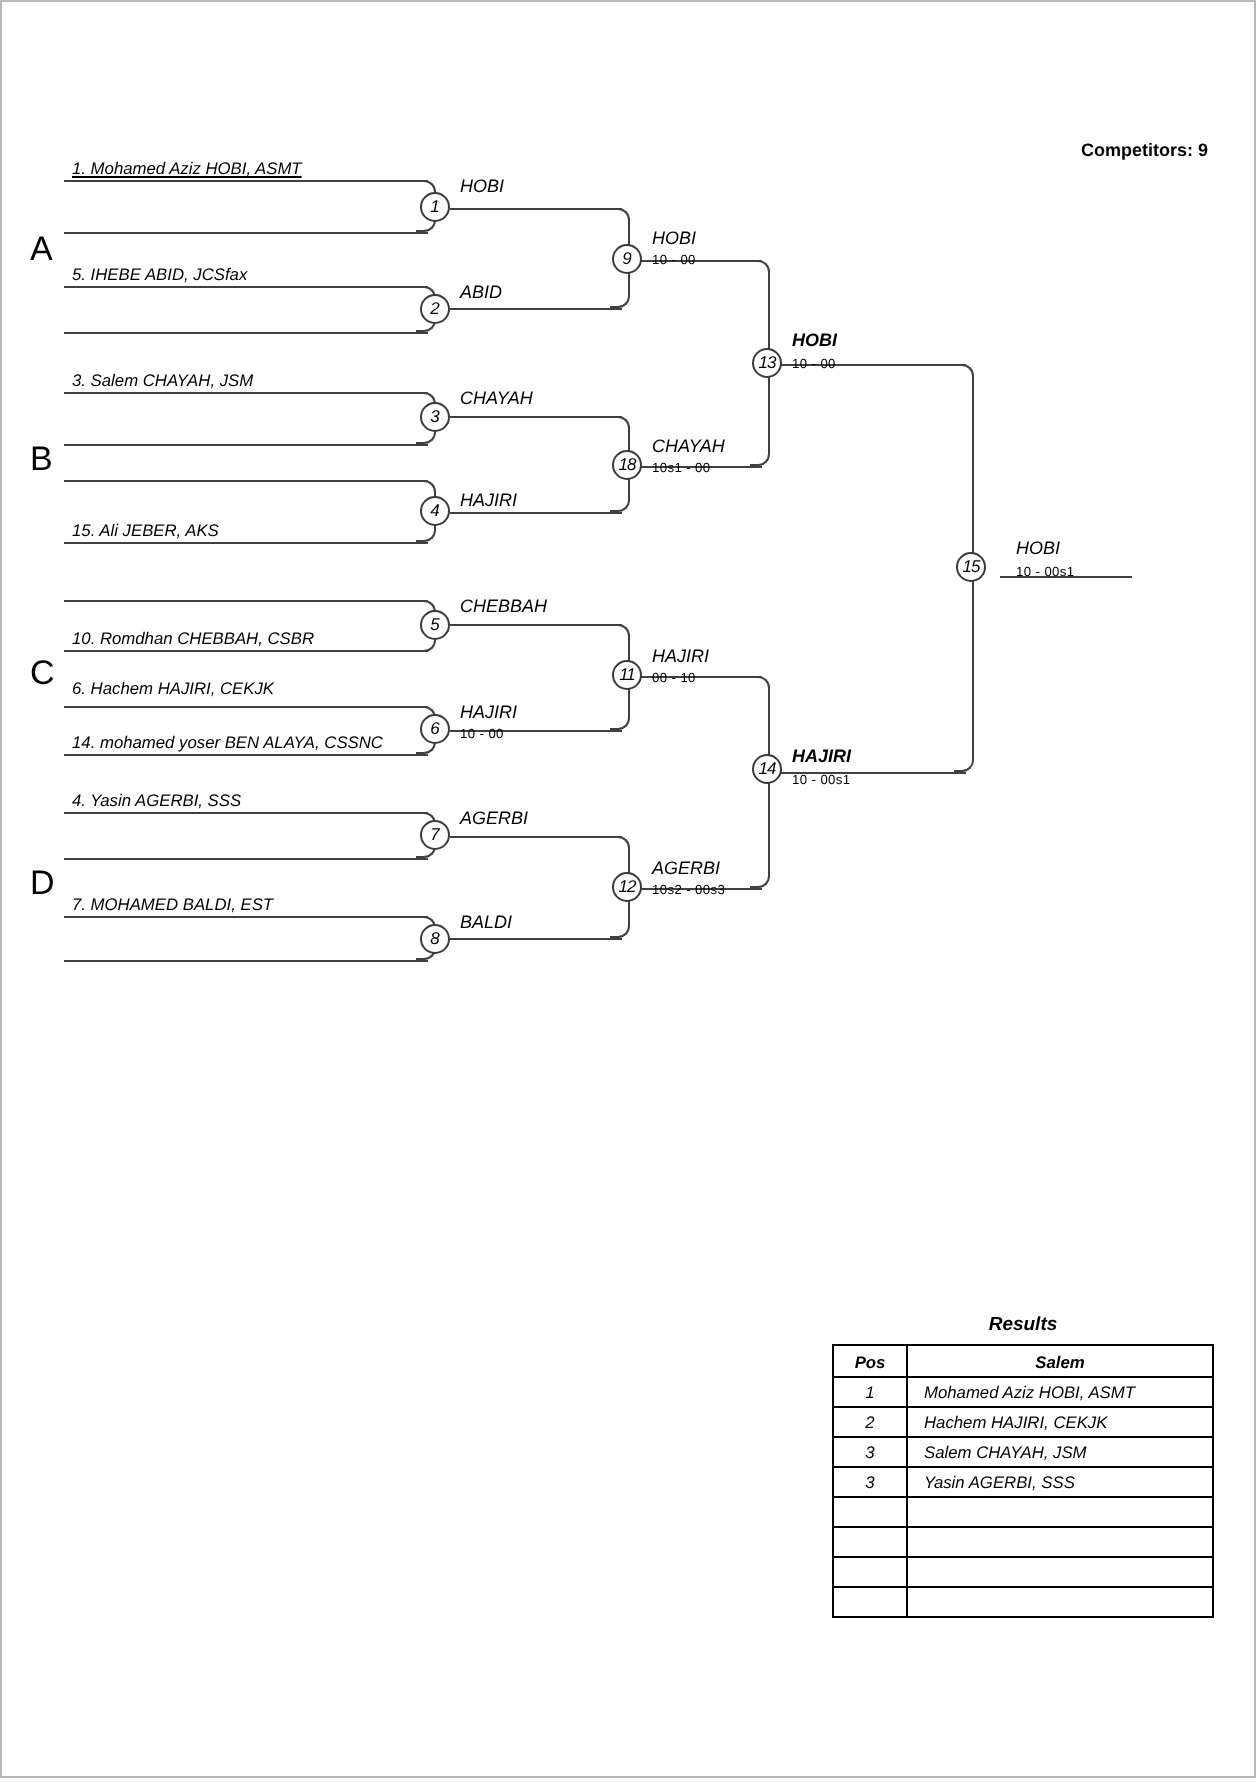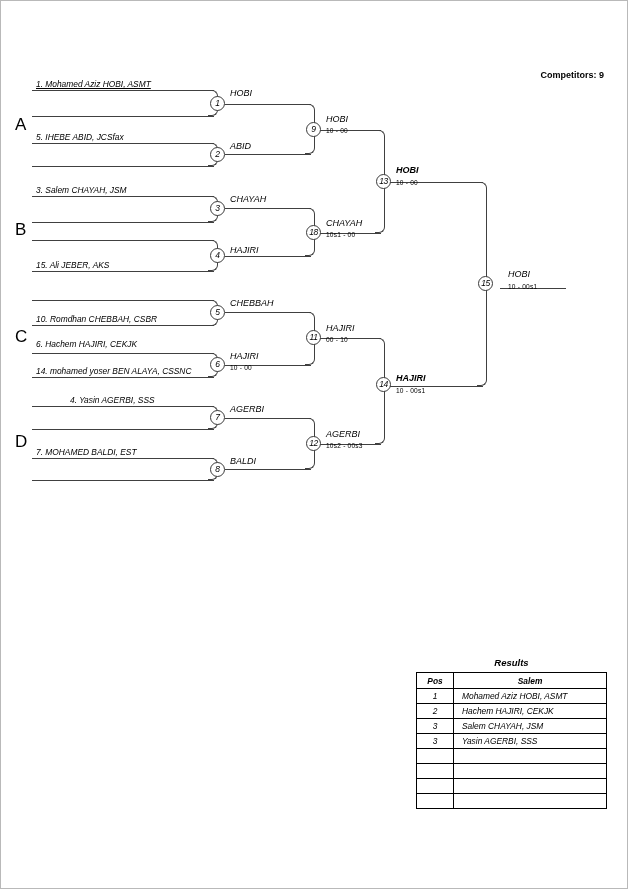--- a/index.html
+++ b/index.html
@@ -236,21 +236,21 @@
 
   <div class="hline" style="left:225px; top:312px; width:86px;"></div>
   <div class="hline" style="left:225px; top:365px; width:86px;"></div>
   <div class="corner tr" style="left:305px; top:312px; width:10px; height:10px;"></div>
   <div class="corner br" style="left:305px; top:355px; width:10px; height:10px;"></div>
   <div class="vline" style="left:313.6px; top:321px; height:35px;"></div>
   <div class="node wide" style="left:306px; top:330px;">11</div>
   <div class="winner" style="left:326px; top:323px;">HAJIRI</div>
   <div class="score" style="left:326px; top:336px;">00 - 10</div>
 
-  <div class="competitor" style="left:36px; top:395px;margin-left:34px;">4. Yasin AGERBI, SSS</div>
+  <div class="competitor" style="left:36px; top:395px;">4. Yasin AGERBI, SSS</div>
   <div class="hline" style="left:32px; top:406px; width:182px;"></div>
   <div class="hline" style="left:32px; top:429px; width:182px;"></div>
   <div class="corner tr" style="left:208px; top:406px; width:10px; height:8px;"></div>
   <div class="corner br" style="left:208px; top:421px; width:10px; height:8px;"></div>
   <div class="node" style="left:210px; top:410px;">7</div>
   <div class="winner" style="left:230px; top:404px;">AGERBI</div>
 
   <div class="competitor" style="left:36px; top:447px;">7. MOHAMED BALDI, EST</div>
   <div class="hline" style="left:32px; top:458px; width:182px;"></div>
   <div class="hline" style="left:32px; top:480px; width:182px;"></div>

